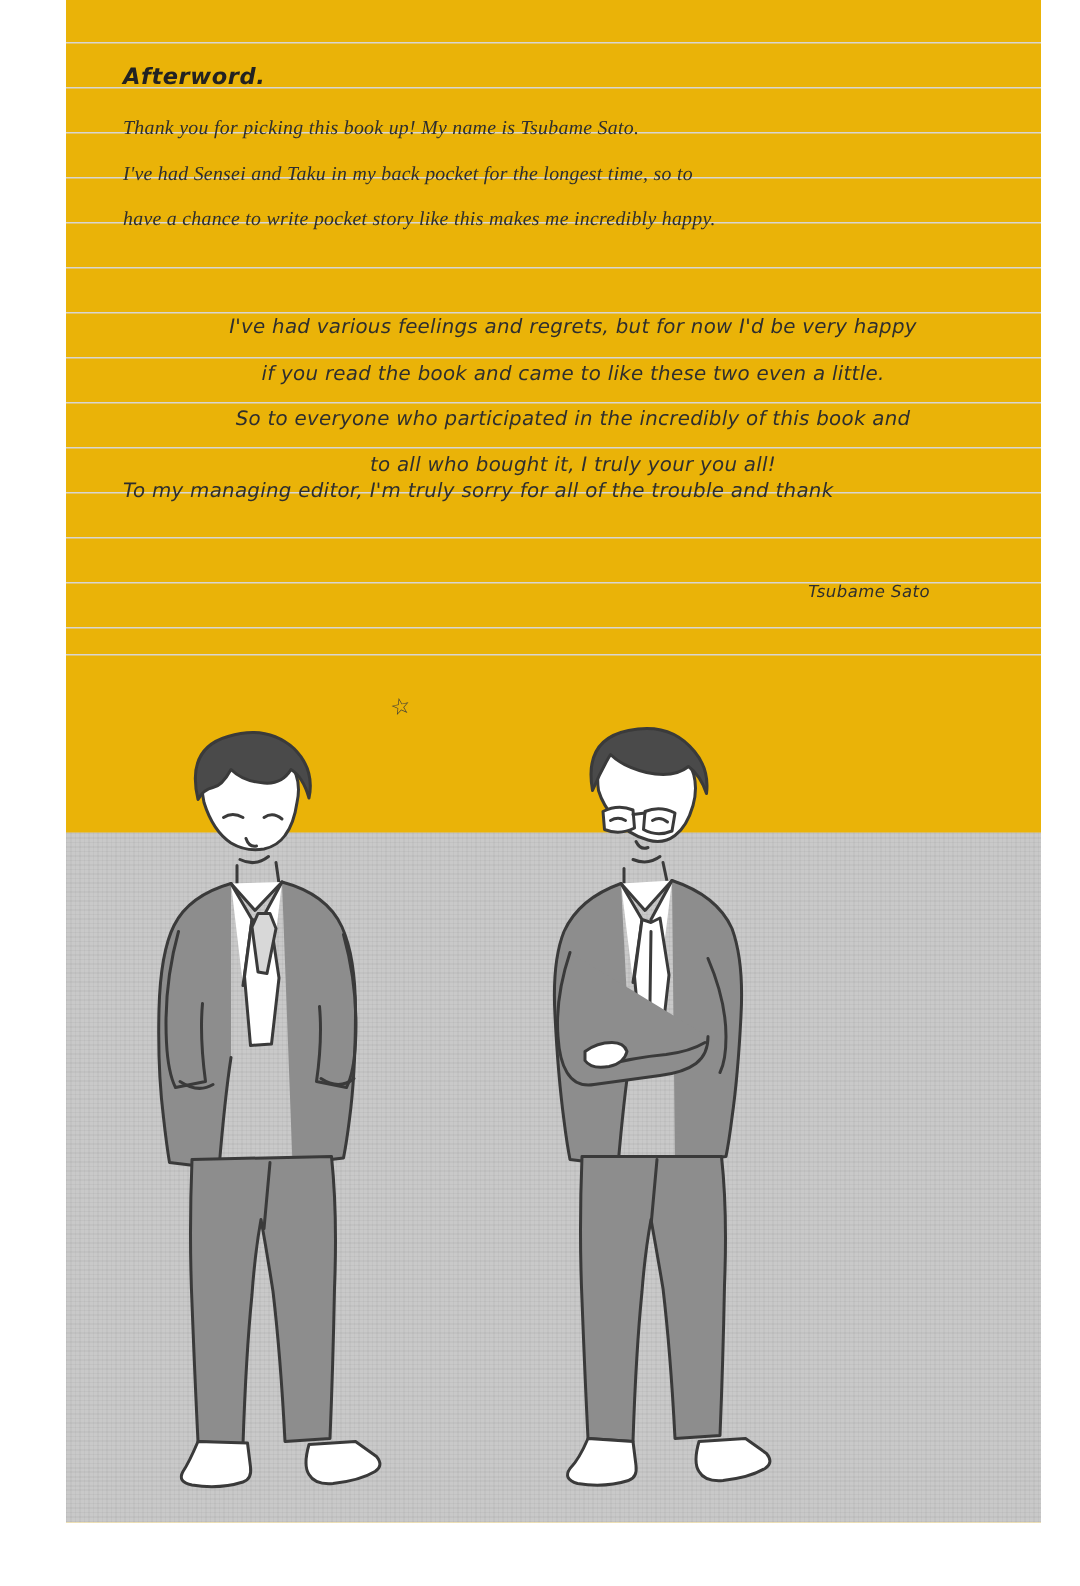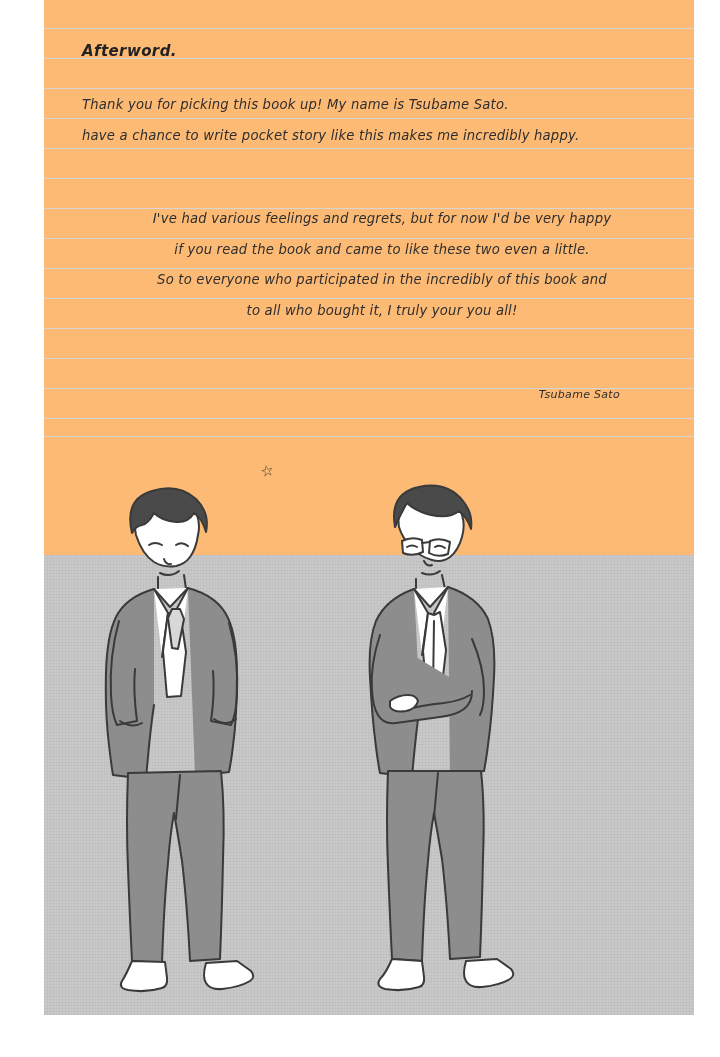--- a/index.html
+++ b/index.html
@@ -12,21 +12,21 @@
     height: 1057px;
     position: relative;
     overflow: hidden;
     font-family: "DejaVu Sans", sans-serif;
   }
 
   
   .page {
     position: absolute;
     inset: 0;
-    background: #fdba74;
+    background: #eab308;
   }
 
   
   .note {
     position: absolute;
     left: 44px;
     top: 18px;
     width: 650px;
     height: 420px;
   }
@@ -59,21 +59,21 @@
     left: 38px;
     width: 600px;
     font-size: 13.2px;
     line-height: 30.5px;
     color: #2e2e2e;
     font-style: italic;
     letter-spacing: 0.2px;
   }
   .para .ln { display: block; white-space: nowrap; }
 
-  .p1 { top: 72px; }
+  .p1 { top: 52px; font-family: Liberation Serif, serif; }
   .p2 { top: 186px; text-align: center; }
   .p3 { top: 295px; }
 
   .signature {
     position: absolute;
     right: 74px;
     top: 370px;
     font-size: 11px;
     font-style: italic;
     letter-spacing: 0.3px;
@@ -169,31 +169,33 @@
       <div class="rule" style="top:340px"></div>
       <div class="rule" style="top:370px"></div>
       <div class="rule" style="top:400px"></div>
       <div class="rule" style="top:418px"></div>
     </div>
 
     <div class="heading">Afterword.</div>
 
     <div class="para p1">
       <span class="ln">Thank you for picking this book up!  My name is Tsubame Sato.</span>
+      <span class="ln">I've had Sensei and Taku in my back pocket for the longest time, so to</span>
       <span class="ln">have a chance to write pocket story like this makes me incredibly happy.</span>
     </div>
 
     <div class="para p2">
       <span class="ln">I've had various feelings and regrets, but for now I'd be very happy</span>
       <span class="ln">if you read the book and came to like these two even a little.</span>
       <span class="ln">So to everyone who participated in the incredibly of this book and</span>
       <span class="ln">to all who bought it, I truly your you all!</span>
     </div>
 
     <div class="para p3">
+      <span class="ln">To my managing editor, I'm truly sorry for all of the trouble and thank</span>
     </div>
 
     <div class="signature">Tsubame Sato</div>
   </div>
 
   <div class="star">☆</div>
 
   <div class="art">
     <div class="art-bg"></div>
     <svg class="art-figures" viewBox="0 0 690 560">

